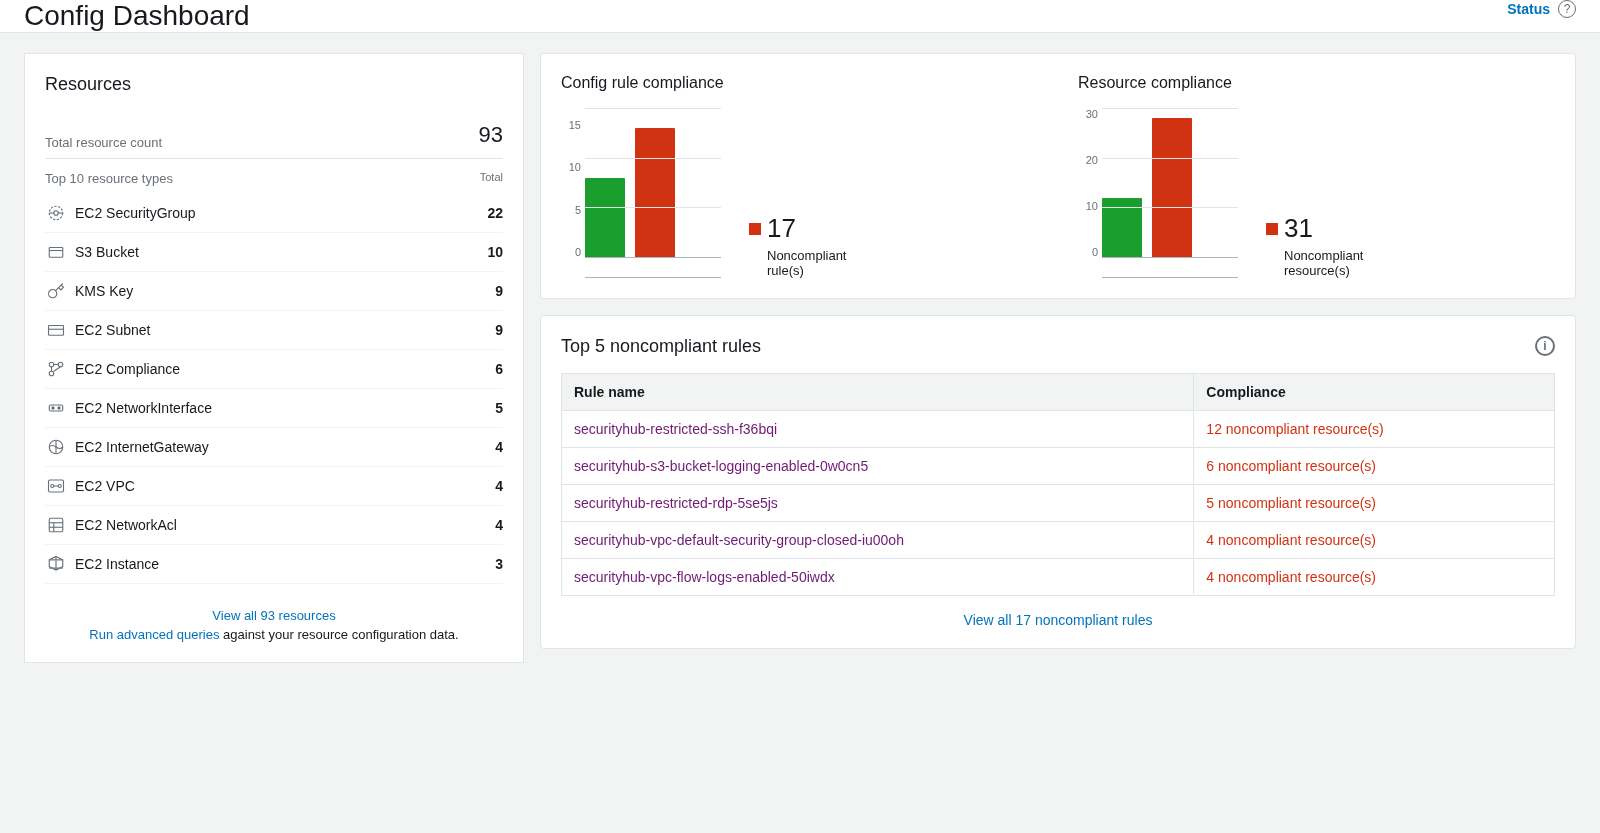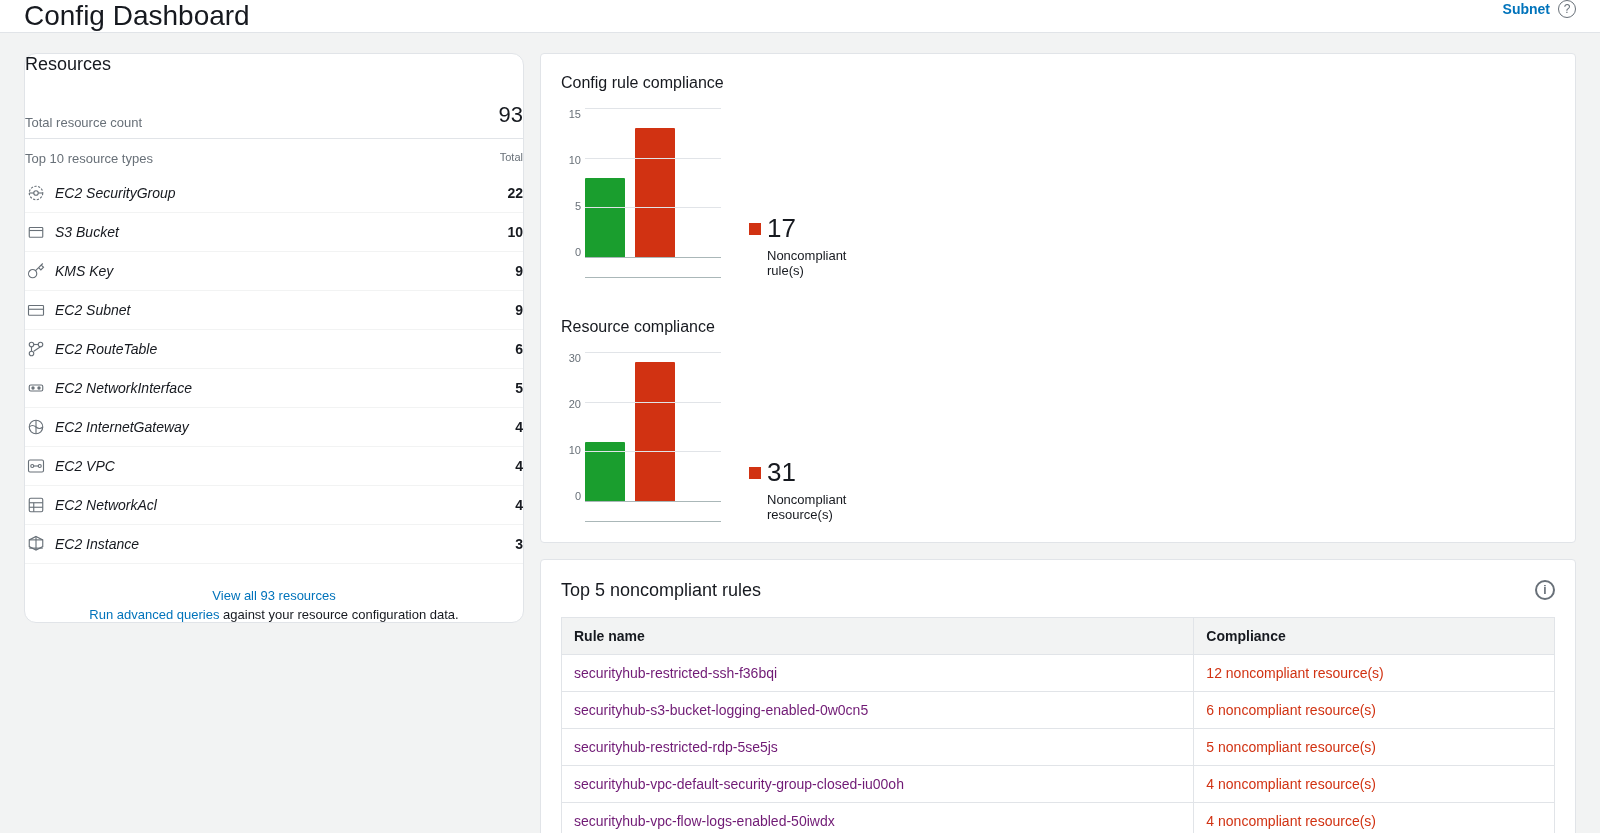--- a/index.html
+++ b/index.html
@@ -48,21 +48,22 @@
     .main-content {
       padding: 20px 24px;
       display: flex;
       gap: 16px;
       align-items: flex-start;
     }
     
     .left-panel {
       background: #fff;
       border: 1px solid #e1e4e8;
-      border-radius: 12px;
+      border-radius: 0;
+      padding: 20px;
       width: 500px;
       flex-shrink: 0;
     }
     .panel-title {
       font-size: 18px;
       font-weight: 400;
       margin-bottom: 16px;
       color: #16191f;
     }
     .resource-total-row {
@@ -108,21 +109,20 @@
       flex-shrink: 0;
       display: flex;
       align-items: center;
       justify-content: center;
       color: #687078;
       font-size: 14px;
     }
     .resource-name {
       flex: 1;
       font-size: 14px;
-      font-style: italic;
     }
     .resource-count {
       font-weight: 600;
       font-size: 14px;
       min-width: 24px;
       text-align: right;
     }
     .panel-footer {
       margin-top: 24px;
       text-align: center;
@@ -143,21 +143,20 @@
       flex-direction: column;
       gap: 16px;
     }
     .charts-panel {
       background: #fff;
       border: 1px solid #e1e4e8;
       border-radius: 4px;
       padding: 20px;
       display: flex;
       gap: 40px;
-      flex-direction: column;
     }
     .chart-section {
       flex: 1;
     }
     .chart-title {
       font-size: 16px;
       font-weight: 400;
       margin-bottom: 16px;
       color: #16191f;
     }
@@ -255,21 +254,21 @@
       text-decoration: none;
       font-size: 14px;
     }
   </style>
 </head>
 <body>
 
 <div class="top-bar">
   <h1 class="page-title">Config Dashboard</h1>
   <div class="top-bar-right">
-    <a class="status-link" href="#">Subnet</a>
+    <a class="status-link" href="#">Status</a>
     <div class="help-icon">?</div>
   </div>
 </div>
 
 <div class="main-content">
 
   <div class="left-panel">
     <div class="panel-title">Resources</div>
 
     <div class="resource-total-row">
@@ -328,21 +327,21 @@
       <div class="resource-icon">
             <svg width="18" height="18" viewBox="0 0 24 24" fill="none" stroke="#687078" stroke-width="1.5">
               <circle cx="6" cy="6" r="3"></circle>
               <circle cx="18" cy="6" r="3"></circle>
               <circle cx="6" cy="18" r="3"></circle>
               <line x1="9" y1="6" x2="15" y2="6"></line>
               <line x1="6" y1="9" x2="6" y2="15"></line>
               <line x1="9" y1="15" x2="18" y2="9"></line>
             </svg>
           </div>
-      <span class="resource-name">EC2 RouteTable</span>
+      <span class="resource-name">EC2 Compliance</span>
       <span class="resource-count">6</span>
     </div>
         <div class="resource-row">
       <div class="resource-icon">
             <svg width="18" height="18" viewBox="0 0 24 24" fill="none" stroke="#687078" stroke-width="1.5">
               <rect x="3" y="8" width="18" height="8" rx="2"></rect>
               <circle cx="8" cy="12" r="1.5" fill="#687078"></circle>
               <circle cx="16" cy="12" r="1.5" fill="#687078"></circle>
             </svg>
           </div>
@@ -408,21 +407,21 @@
 
   <div class="right-panels">
 
     <div class="charts-panel">
 
       <div class="chart-section">
         <div class="chart-title">Config rule compliance</div>
         <div class="chart-content">
           <div style="position:relative; width:160px; height:170px;">
 
-            <div style="position:absolute; left:0; top:0; bottom:20px; width:20px; display:flex; flex-direction:column; justify-content:space-between; font-size:11px; color:#687078; text-align:right;">
+            <div style="position:absolute; left:0; top:11px; bottom:20px; width:20px; display:flex; flex-direction:column; justify-content:space-between; font-size:11px; color:#687078; text-align:right;">
               <span>15</span>
               <span>10</span>
               <span>5</span>
               <span>0</span>
             </div>
 
             <div style="position:absolute; left:24px; right:0; top:0; bottom:20px; display:flex; align-items:flex-end; gap:10px;">
 
               <div style="position:absolute;left:0;right:0;top:0;bottom:0;display:flex;flex-direction:column;justify-content:space-between;pointer-events:none;">
                 <div style="width:100%;height:1px;background:#e1e4e8;"></div>

